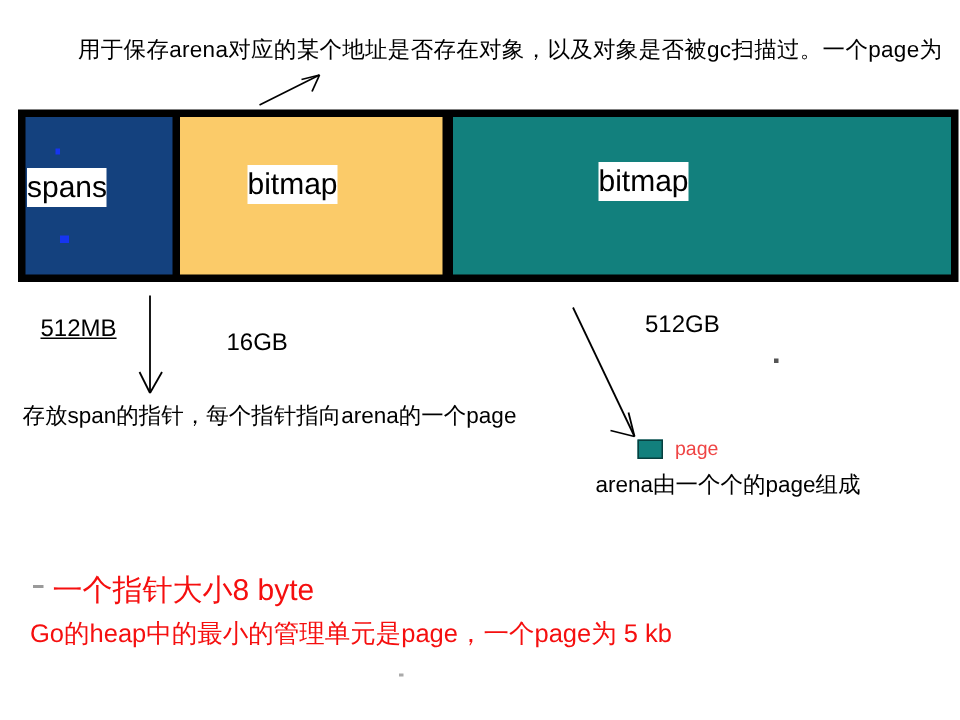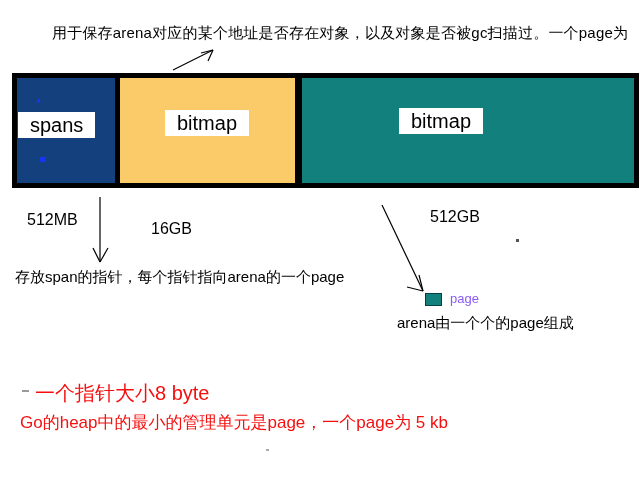--- a/index.html
+++ b/index.html
@@ -16,28 +16,28 @@
   .heap{
     left:12px;top:73px;width:627px;height:115px;
     background:#000;box-sizing:border-box;
   }
   .segment{position:absolute;top:5px;height:105px;}
   .seg-spans{left:5px;width:98px;}
   .seg-bitmap{left:108px;width:175px;}
   .seg-arena{left:290px;width:332px;}
   .seg-label{
     position:absolute;background:#ffffff;color:#000;
-    font-size:20px;line-height:26px;padding:0 12px;
+    font-size:20px;line-height:26px;padding:0 0;
   }
   .lbl-spans{left:18px;top:112px;}
   .lbl-bitmap{left:165px;top:110px;}
   .lbl-arena{left:399px;top:108px;}
   
   .size-label{font-size:16px;color:#000;}
-  .size-spans{left:27px;top:211px;}
+  .size-spans{left:27px;top:211px;text-decoration:underline;}
   .size-bitmap{left:151px;top:220px;}
   .size-arena{left:430px;top:208px;}
   
   .spans-note{left:15px;top:268px;font-size:15px;color:#000000;}
   .page-swatch{left:425px;top:293px;width:17px;height:13px;border:1px solid #073f3f;box-sizing:border-box;}
   .page-swatch-label{left:450px;top:291px;font-size:13px;}
   .arena-note{left:397px;top:314px;font-size:15px;color:#000;}
   
   .red-line1{left:35px;top:380px;font-size:20px;}
   .red-line2{left:20px;top:411px;font-size:17px;}
@@ -69,21 +69,21 @@
 <div class="abs seg-label lbl-bitmap">bitmap</div>
 <div class="abs seg-label lbl-arena">bitmap</div>
 
 <div class="abs size-label size-spans">512MB</div>
 <div class="abs size-label size-bitmap">16GB</div>
 <div class="abs size-label size-arena">512GB</div>
 
 <div class="abs spans-note">存放span的指针，每个指针指向arena的一个page</div>
 
 <div class="abs page-swatch" style="background: rgb(18, 128, 125);"></div>
-<div class="abs page-swatch-label" style="color: #8b5cf6;">page</div>
+<div class="abs page-swatch-label" style="color: #ef4444;">page</div>
 <div class="abs arena-note">arena由一个个的page组成</div>
 
 <div class="abs red-line1" style="color: rgb(245, 15, 15);">一个指针大小8 byte</div>
 <div class="abs red-line2" style="color: rgb(245, 15, 15);">Go的heap中的最小的管理单元是page，一个page为 5 kb</div>
 
 <div class="stray stray-dash"></div>
 <div class="stray stray-dot-1"></div>
 <div class="stray stray-dot-2"></div>
 
 <svg class="abs overlay" viewBox="0 0 640 480" xmlns="http://www.w3.org/2000/svg">

